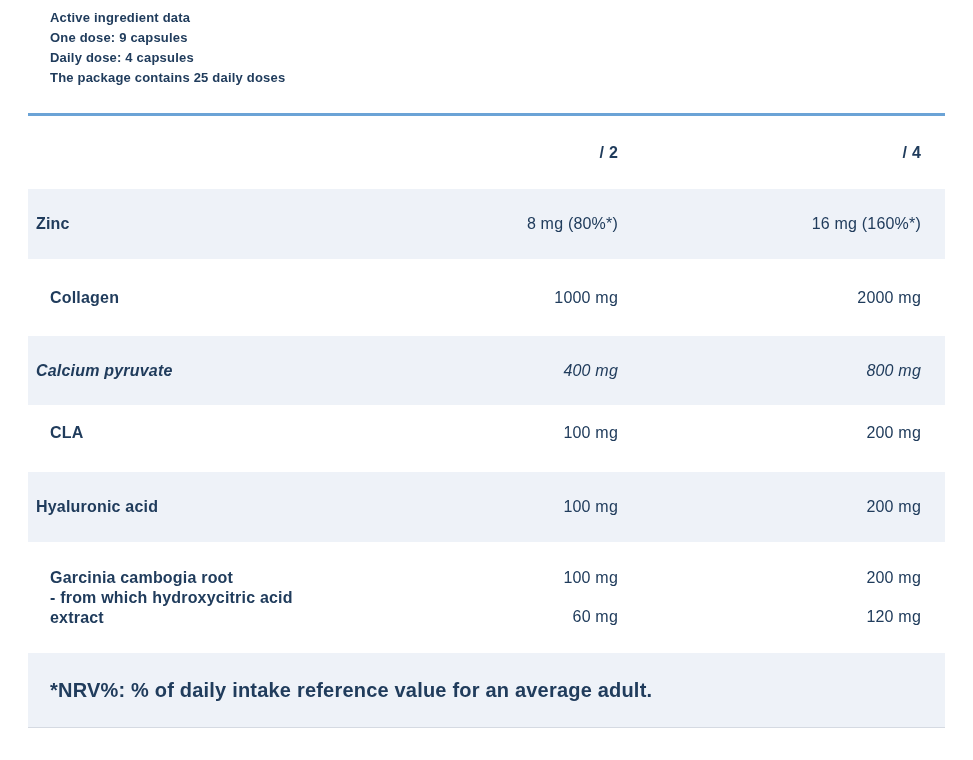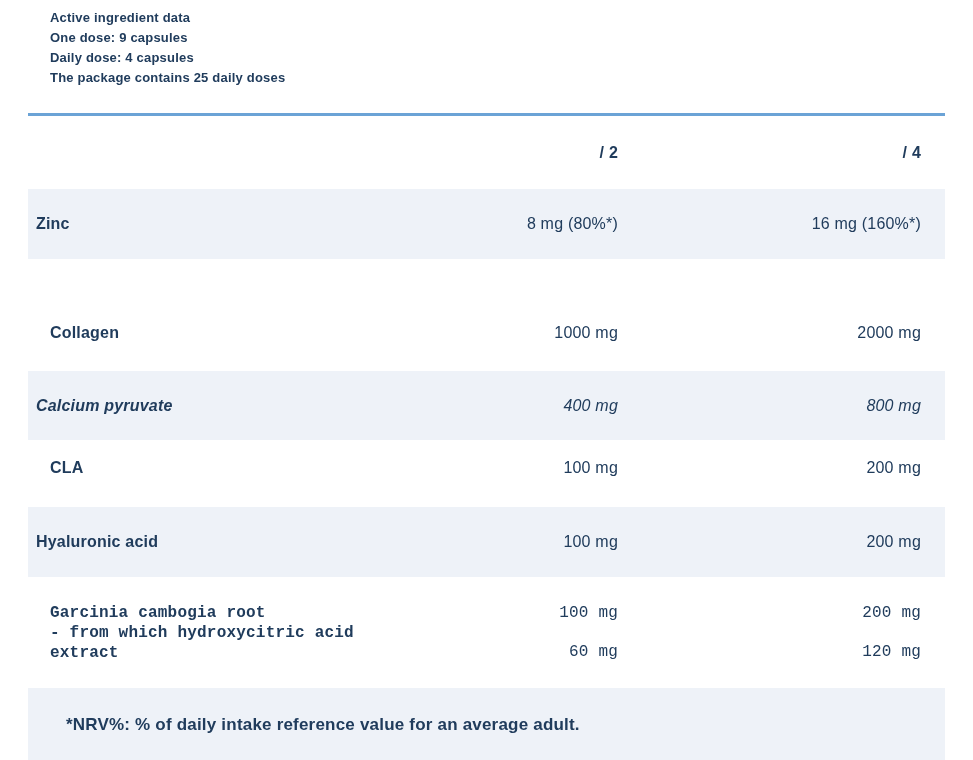--- a/index.html
+++ b/index.html
@@ -55,32 +55,32 @@
   .row .c2, .row .c3 {
     text-align: right;
     font-weight: normal;
   }
   .header-row { height: 73px; }
   .header-row .c2, .header-row .c3 { font-weight: bold; }
 
   .light { background: #eef2f8; padding-left: 8px; }
 
   .row-1 { height: 70px; }
-  .row-2 { height: 77px; margin-top: 35px; }
+  .row-2 { height: 77px; }
   .row-3 { height: 69px; font-style: italic; }
   .row-4 { height: 55px; }
   .row-5 { height: 70px; margin-top: 12px; }
-  .row-6 { height: 111px; font-family: Liberation Mono, monospace; }
+  .row-6 { height: 111px; }
   .row-foot {
     height: 75px;
     display: flex;
     align-items: center;
-    padding-left: 38px;
+    padding-left: 22px;
     box-sizing: border-box;
-    font-size: 17px;
+    font-size: 20px;
     font-weight: bold;
     letter-spacing: 0.2px;
     border-bottom: 1px solid #d5dae2;
   }
 
   .sub-val { margin-top: 21px; }
 </style>
 </head>
 <body>
 

